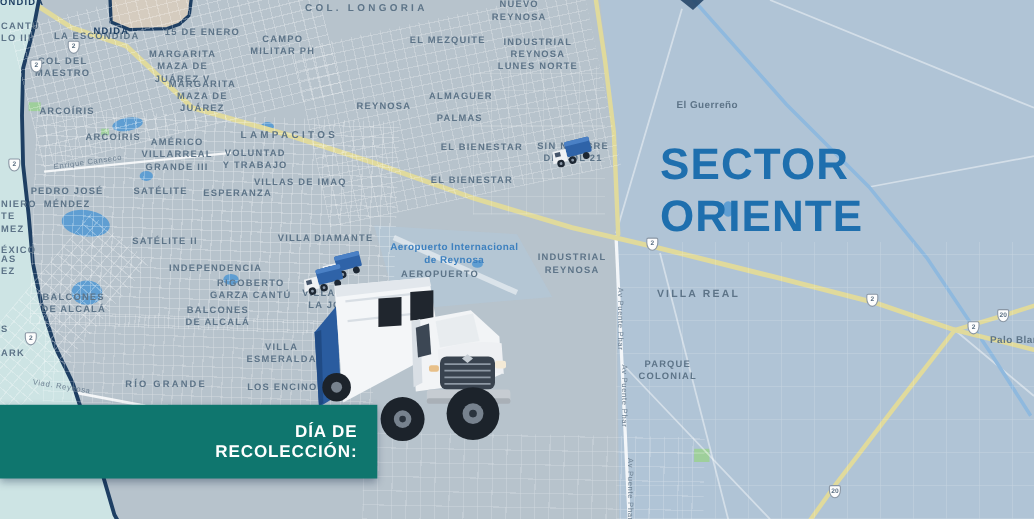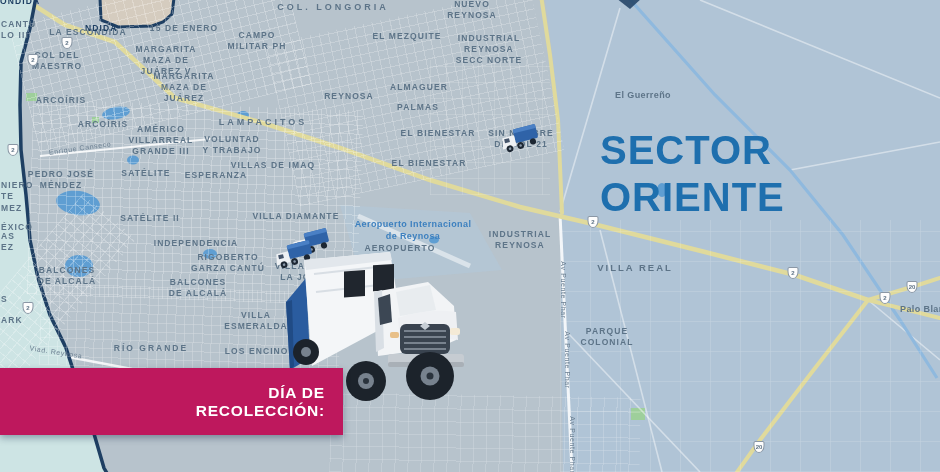--- a/index.html
+++ b/index.html
@@ -33,21 +33,21 @@
   }
   .shield{
     position:absolute;transform:translate(-50%,-50%);
     width:11px;height:12px;background:#fdfdfd;border:1px solid #8a97a5;
     border-radius:2px 2px 6px 6px / 2px 2px 8px 8px;
     display:flex;align-items:center;justify-content:center;
     font-size:6px;font-weight:bold;color:#5c7184;line-height:1;
   }
   .banner{
     position:absolute;left:0;top:368px;width:343px;height:67px;
-    background:#be185d;box-shadow:0 3px 7px rgba(10,30,60,.35);
+    background:#0f766e;box-shadow:0 3px 7px rgba(10,30,60,.35);
     display:flex;align-items:center;justify-content:flex-end;
     padding-right:10px;color:#fff;
   }
   .banner .small-lines{
     text-align:right;font-weight:bold;font-size:15.5px;line-height:1.12;
     letter-spacing:.8px;margin-right:8px;
   }
   .banner .day{
     font-size:46px;font-weight:400;letter-spacing:1.5px;line-height:1;
   }
@@ -147,21 +147,21 @@
       <div class="map-label" style="left: 257px; top: 41px;">
         <div>CAMPO</div>
         <div>MILITAR PH</div>
       </div>
       <div class="map-label" style="left: 407px; top: 37px;">
         <div>EL MEZQUITE</div>
       </div>
       <div class="map-label" style="left: 489px; top: 50px;">
         <div>INDUSTRIAL</div>
         <div>REYNOSA</div>
-        <div>SECC NORTE</div>
+        <div>LUNES NORTE</div>
       </div>
       <div class="map-label" style="left: 57px; top: 61px;">
         <div>COL DEL</div>
         <div>MAESTRO</div>
       </div>
       <div class="map-label" style="left: 166px; top: 61px;">
         <div>MARGARITA</div>
         <div>MAZA DE</div>
         <div>JUÁREZ V</div>
       </div>

